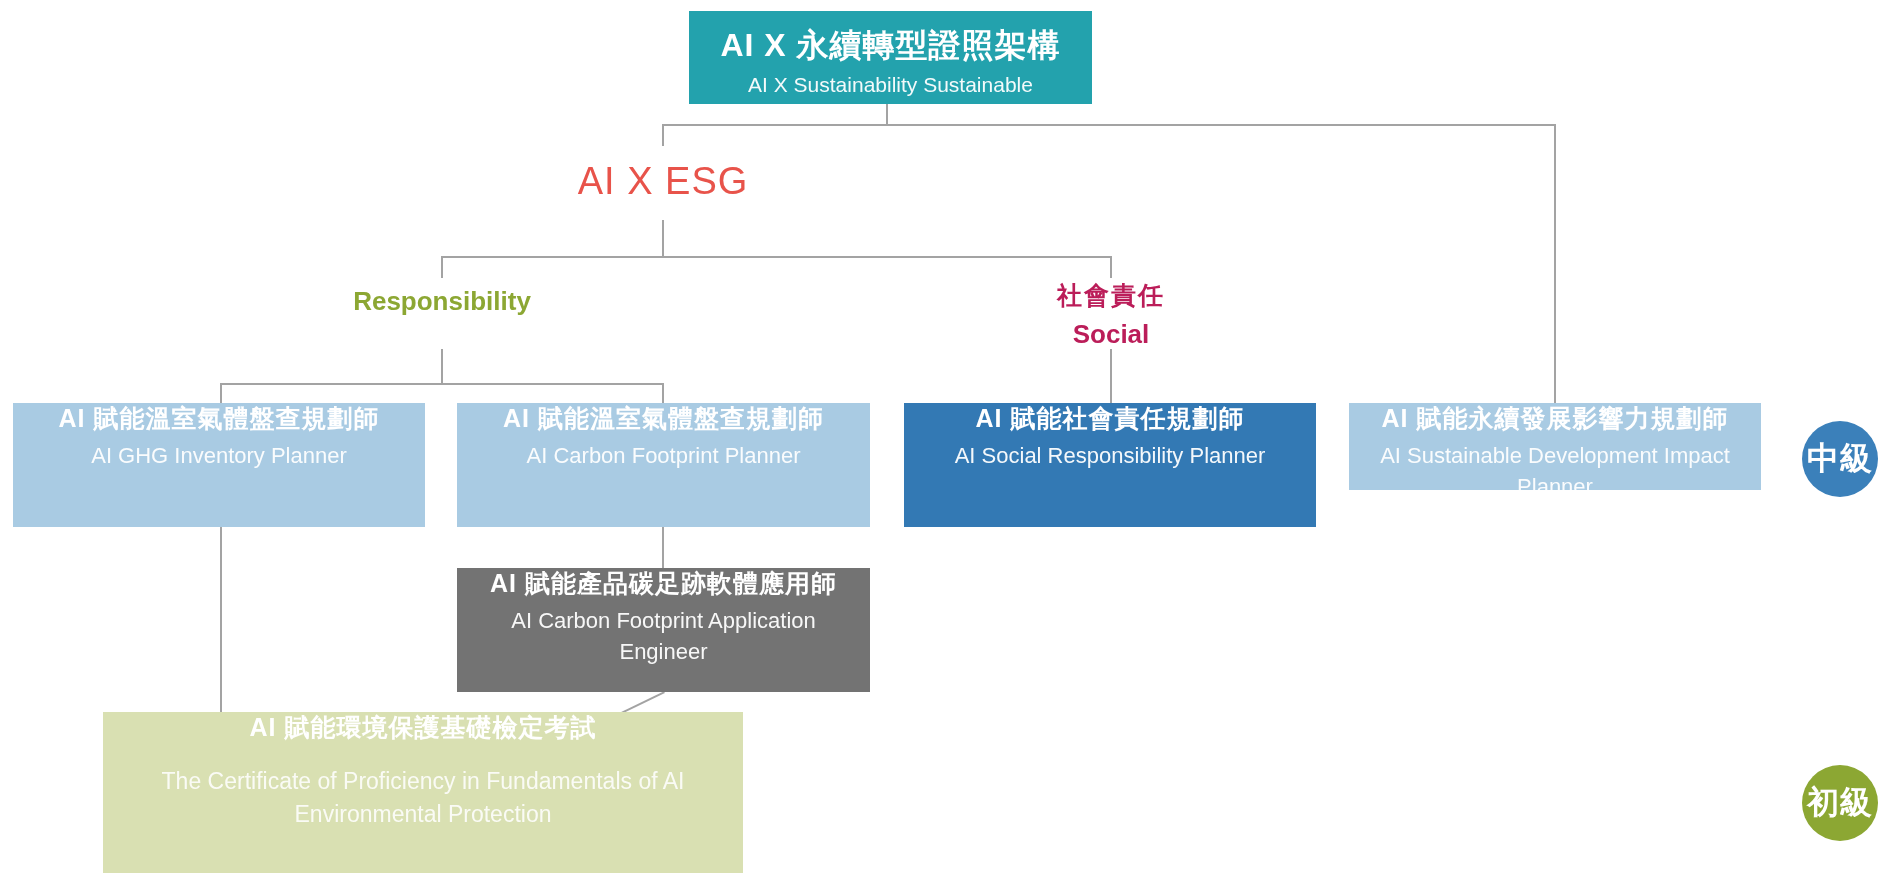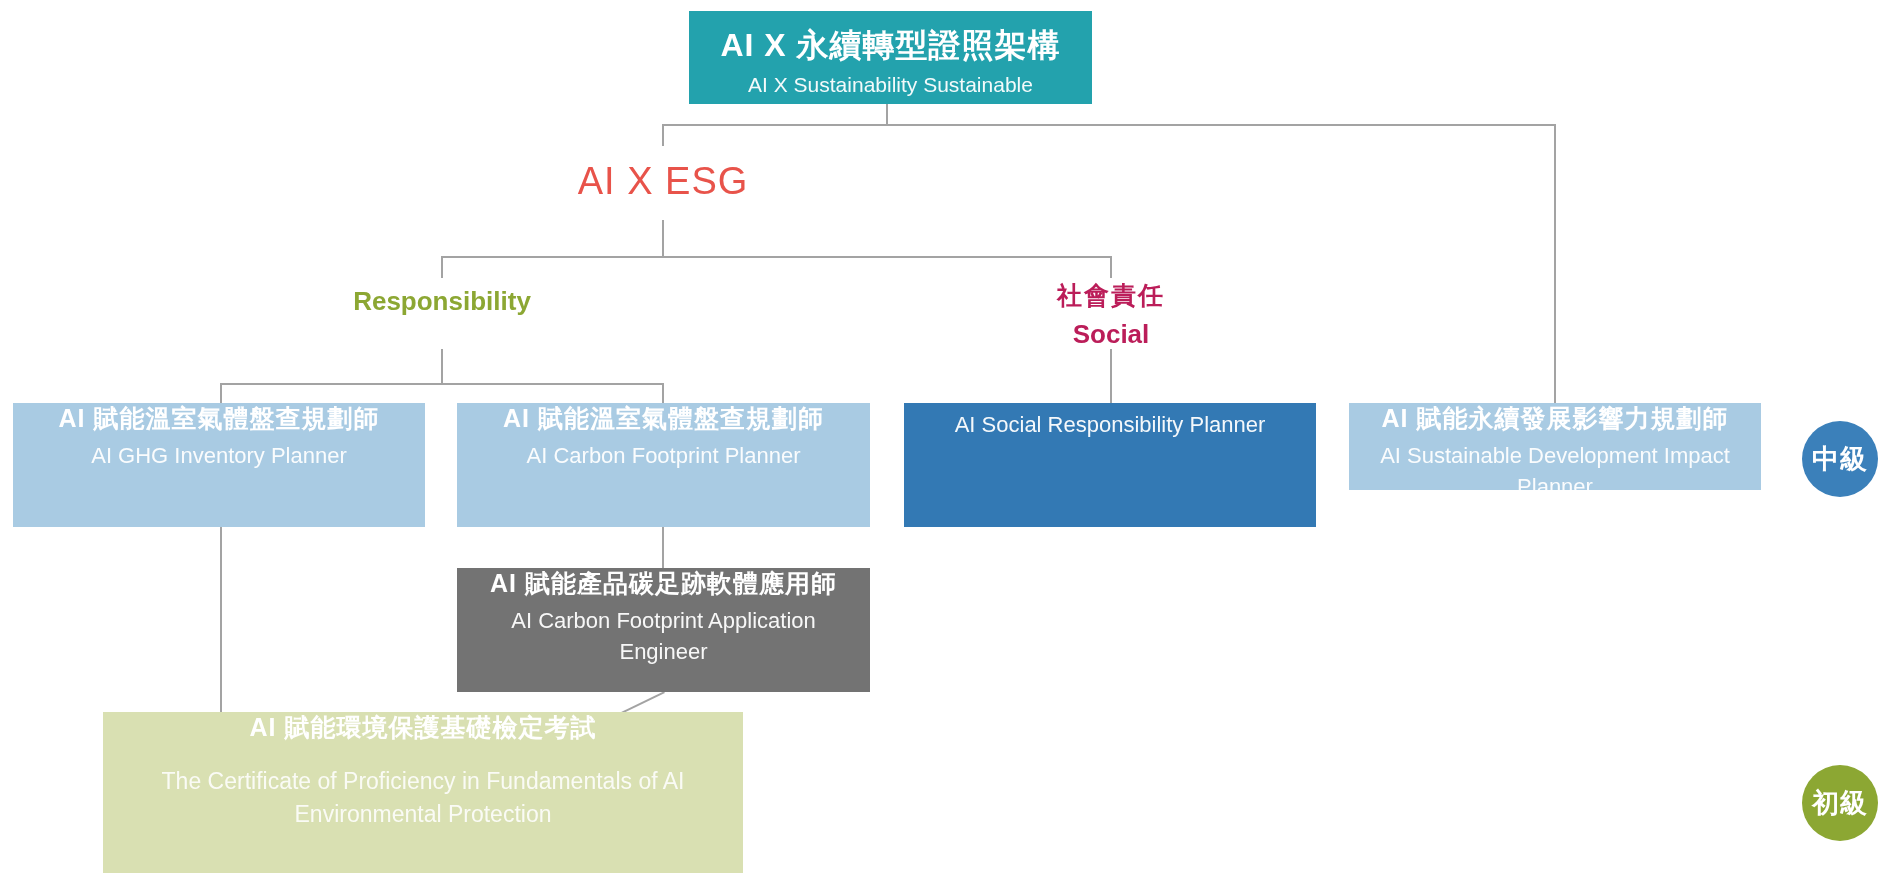--- a/index.html
+++ b/index.html
@@ -34,21 +34,21 @@
     text-align:center;font-weight:normal;font-size:38px;letter-spacing:1px;
   }
   .branch-label{position:absolute;width:320px;text-align:center;font-weight:bold;}
   .branch-label .zh{font-size:25px;letter-spacing:2px;}
   .branch-label .en{font-size:26px;margin-top:7px;}
   #branch-env{left:282px;top:279px;}
   #branch-social{left:951px;top:279px;}
   .level-circle{
     position:absolute;width:76px;height:76px;border-radius:50%;
     display:flex;align-items:center;justify-content:center;
-    color:#fff;font-weight:bold;font-size:27px;letter-spacing:1px;
+    color:#fff;font-weight:bold;font-size:32px;letter-spacing:1px;
   }
   #circle-mid{left:1802px;top:421px;}
   #circle-basic{left:1802px;top:765px;}
   .diag{transform:rotate(-26deg);transform-origin:center;}
 </style>
 </head>
 <body>
 
 <div class="canvas">
 
@@ -88,20 +88,21 @@
     <div class="zh">AI 賦能溫室氣體盤查規劃師</div>
     <div class="en">AI GHG Inventory Planner</div>
   </div>
 
   <div class="card" id="card-carbon" style="background-color: rgb(169, 203, 227);">
     <div class="zh">AI 賦能溫室氣體盤查規劃師</div>
     <div class="en">AI Carbon Footprint Planner</div>
   </div>
 
   <div class="card" id="card-social" style="background-color: rgb(51, 121, 180);">
+    <div class="zh">AI 賦能社會責任規劃師</div>
     <div class="en">AI Social Responsibility Planner</div>
   </div>
 
   <div class="card" id="card-impact" style="background-color: rgb(169, 203, 227);">
     <div class="zh">AI 賦能永續發展影響力規劃師</div>
     <div class="en">AI Sustainable Development Impact Planner</div>
   </div>
 
   <div class="card" id="card-app" style="background-color: #737373;">
     <div class="zh">AI 賦能產品碳足跡軟體應用師</div>

